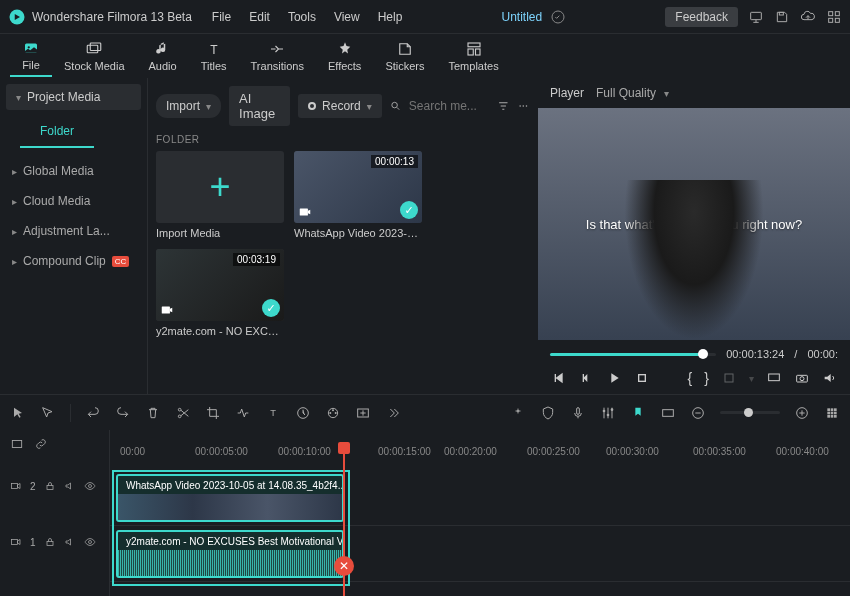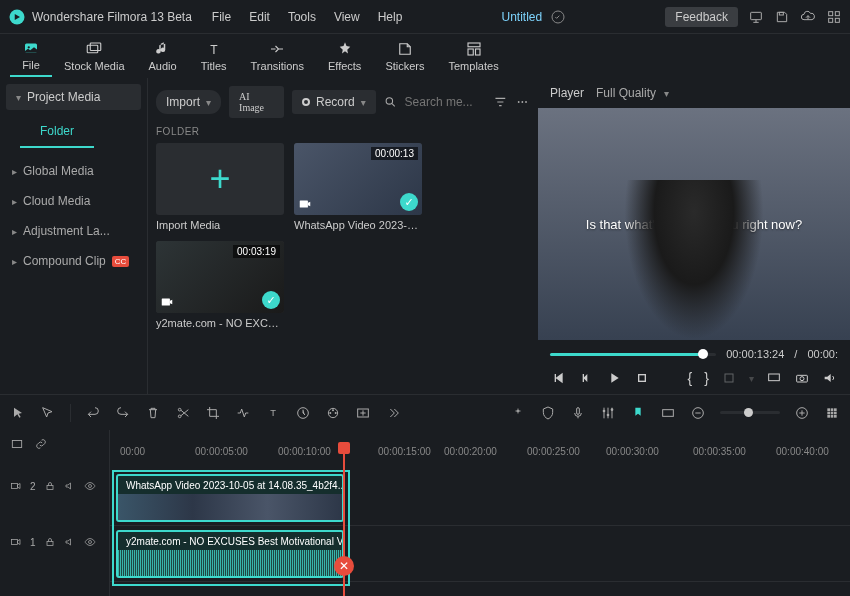--- a/index.html
+++ b/index.html
@@ -27,21 +27,21 @@
 .project-media { background: #2a2d31; margin: 6px; padding: 6px 10px; border-radius: 3px; font-size: 12px; display: flex; align-items: center; gap: 6px; }
 .folder-tab { color: #3dd9cc; padding: 8px 20px; font-size: 12px; border-bottom: 2px solid #3dd9cc; display: inline-block; margin-left: 20px; }
 .tree { margin-top: 8px; }
 .tree-item { display: flex; align-items: center; padding: 8px 12px; font-size: 12px; cursor: pointer; gap: 6px; color: #aaa; }
 .chevron { font-size: 10px; color: #888; }
 .badge-cc { background: #e74c3c; color: #fff; font-size: 8px; padding: 1px 3px; border-radius: 2px; }
 
 .center-panel { width: 390px; background: #1a1d21; padding: 8px; }
 .center-top { display: flex; align-items: center; gap: 8px; margin-bottom: 8px; }
 .dropdown-btn { background: #2a2d31; padding: 5px 10px; border-radius: 11px; font-size: 12px; display: flex; align-items: center; gap: 6px; cursor: pointer; }
-.ai-btn { background: #2a2d31; padding: 5px 10px; border-radius: 3px; font-size: 10px; cursor: pointer; font-family: Liberation Serif, serif; }
+.ai-btn { background: #2a2d31; padding: 5px 10px; border-radius: 3px; font-size: 13px; cursor: pointer; }
 .record-btn { background: #2a2d31; padding: 5px 10px; border-radius: 3px; font-size: 12px; display: flex; align-items: center; gap: 6px; cursor: pointer; }
 .rec-dot { width: 8px; height: 8px; border-radius: 50%; border: 2px solid #ccc; }
 .search-icon { width: 14px; height: 14px; fill: #aaa; }
 .search-input { flex: 1; background: transparent; border: none; color: #ccc; font-size: 12px; outline: none; width: 80px; }
 .filter-icon, .more-icon { width: 16px; height: 16px; fill: #aaa; cursor: pointer; }
 .folder-label { font-size: 10px; color: #888; margin-bottom: 6px; letter-spacing: 0.5px; }
 .media-grid { display: flex; gap: 10px; flex-wrap: wrap; }
 .media-item { width: 128px; }
 .thumb { width: 128px; height: 72px; background: #2a2d31; border-radius: 3px; position: relative; overflow: hidden; }
 .import-thumb { display: flex; align-items: center; justify-content: center; }

